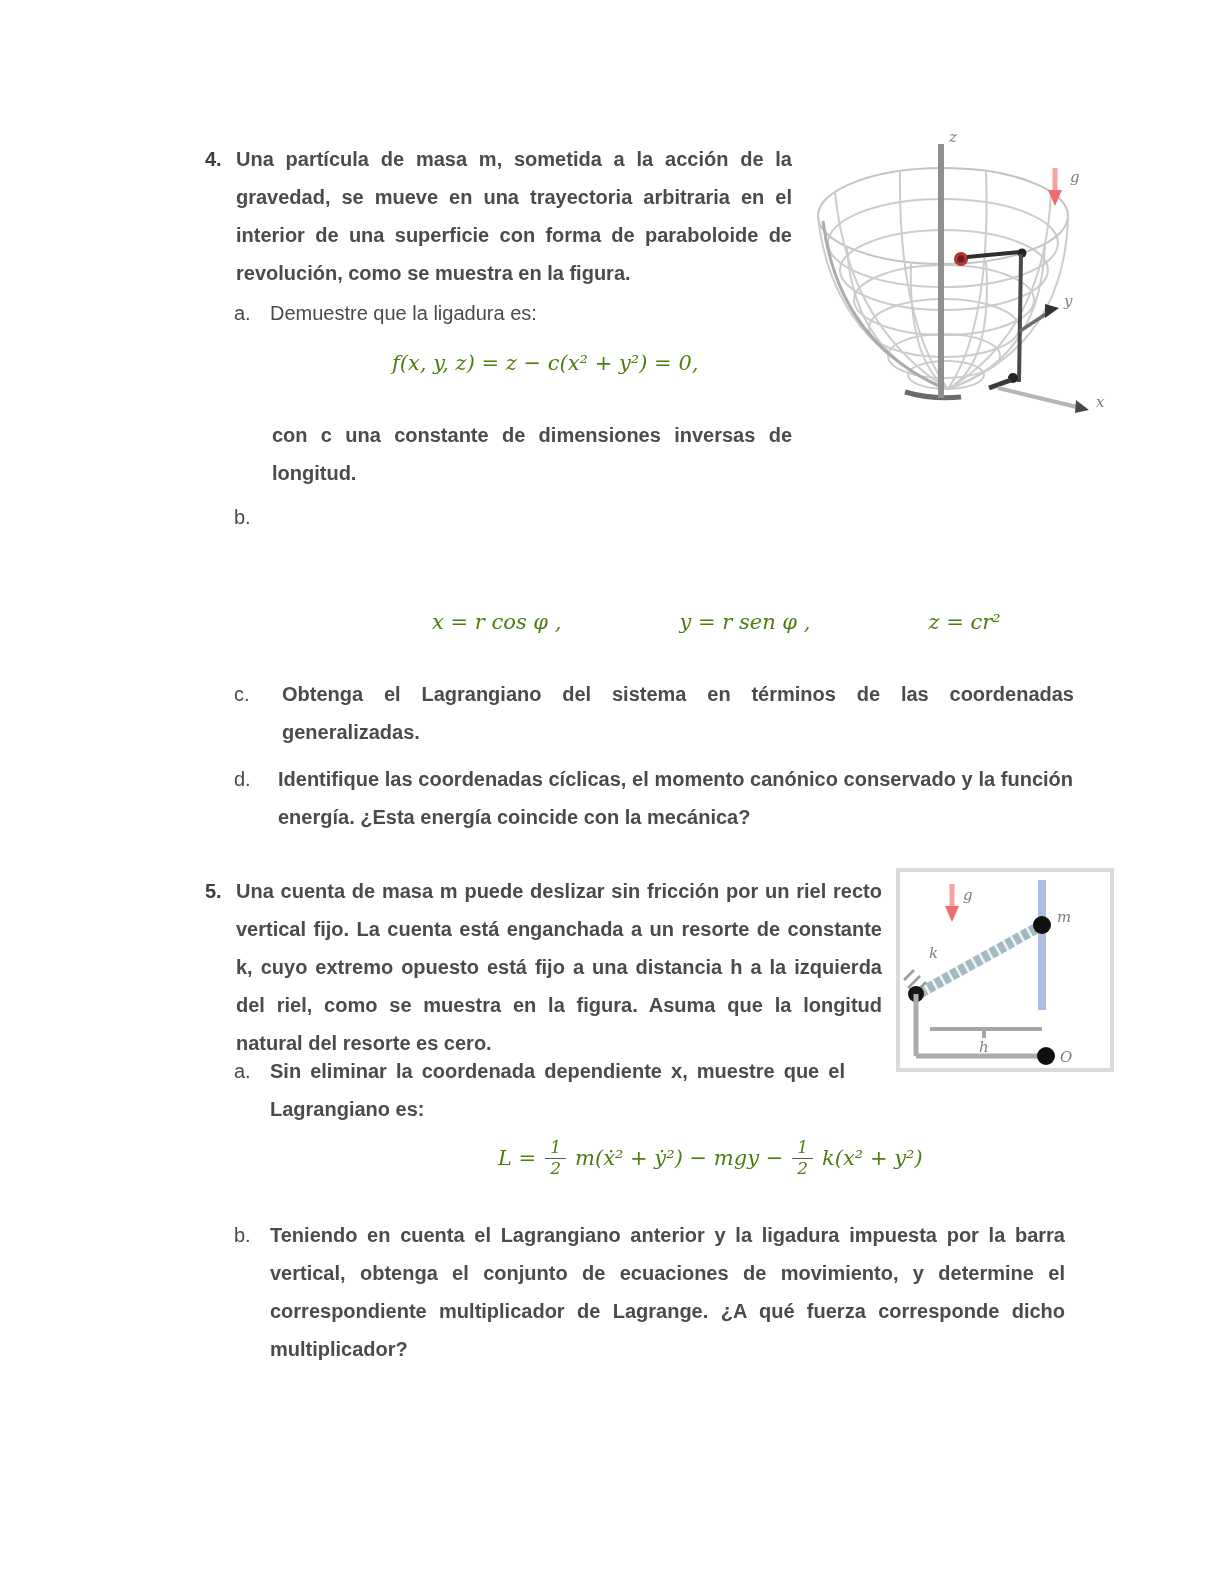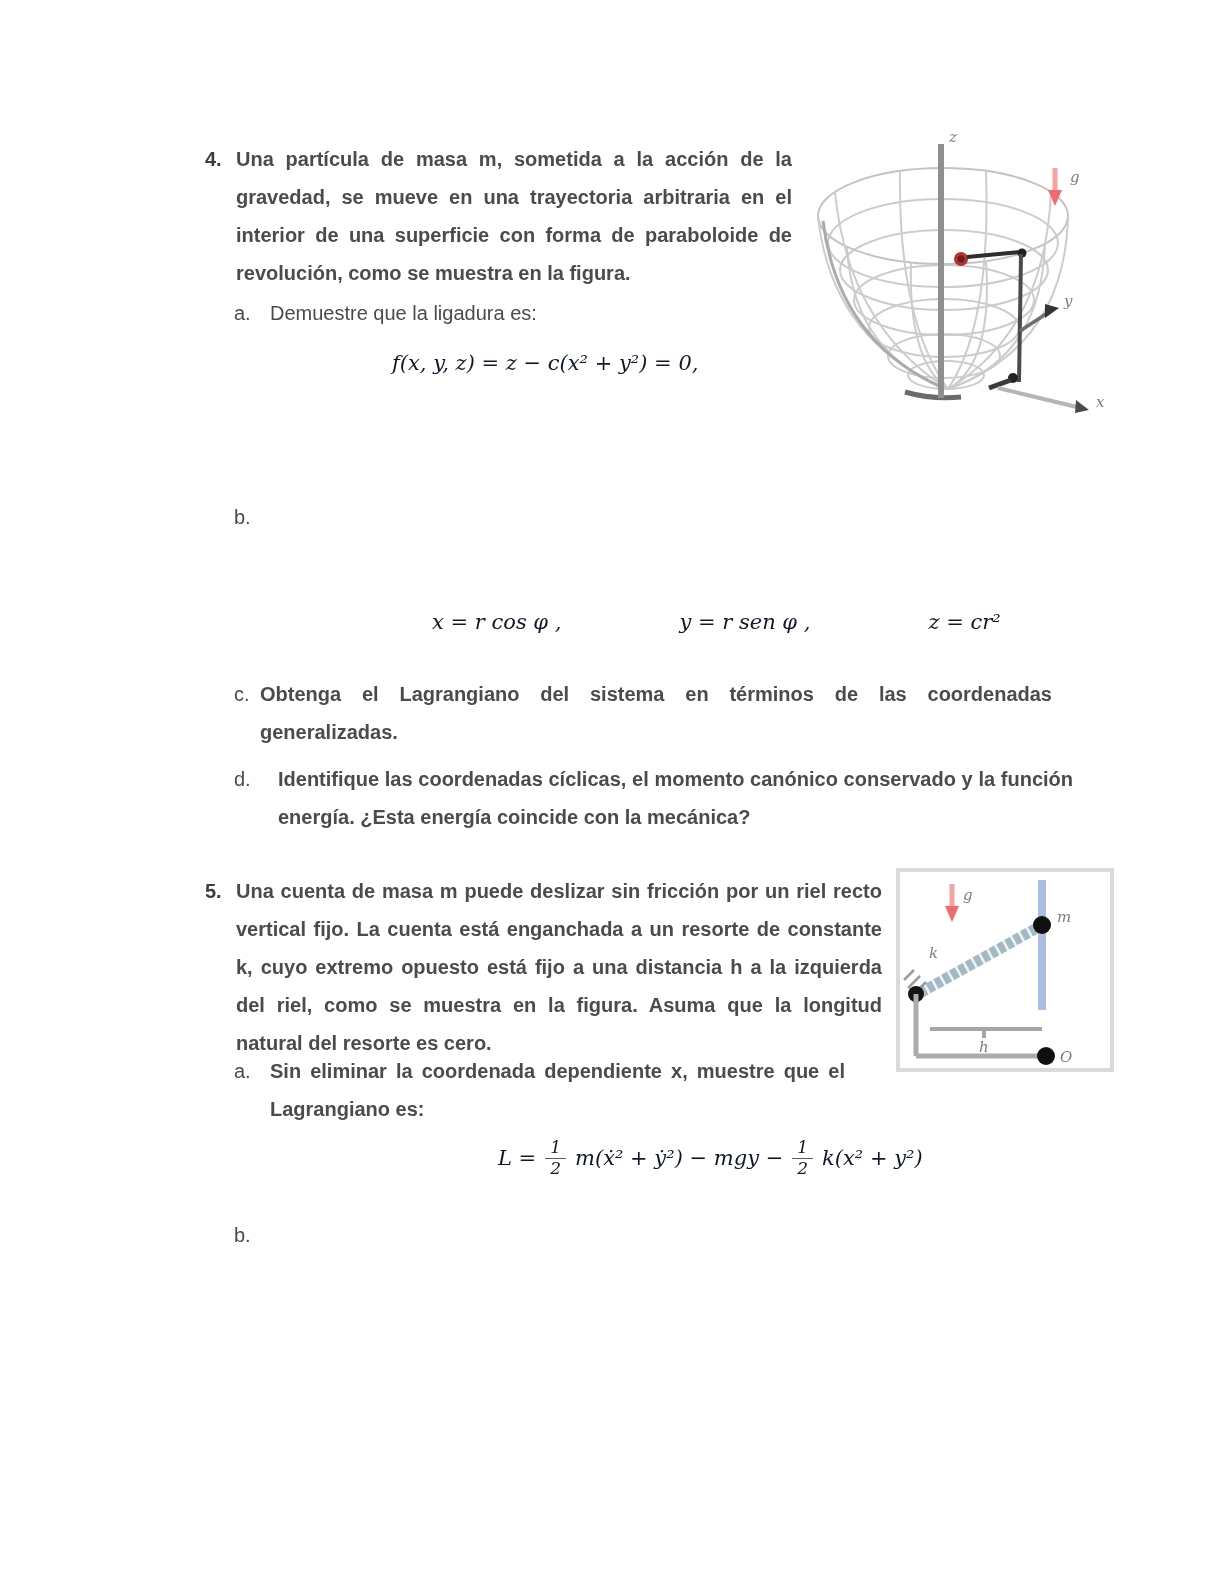--- a/index.html
+++ b/index.html
@@ -7,21 +7,21 @@
     position:relative;width:1224px;height:1584px;background:#ffffff;
     font-family:"Liberation Sans",sans-serif;color:#4b4b4b;
     filter:blur(0.7px);
     overflow:hidden;
   }
   .abs{position:absolute;}
   .num{font-weight:bold;color:#3d3d3d;font-size:20px;line-height:38px;}
   .plabel{color:#4b4b4b;font-size:20px;line-height:38px;}
   .para{font-size:20px;line-height:38px;text-align:justify;color:#4b4b4b;font-weight:bold;}
   .line{font-size:20px;line-height:38px;color:#4b4b4b;}
-  .math{font-family:"DejaVu Serif",serif;font-style:italic;font-size:21px;color:#0f172a;}
+  .math{font-family:"DejaVu Serif",serif;font-style:italic;font-size:21px;color:#4d7c0f;}
   .eqrow{display:flex;align-items:center;gap:9px;}
   .eqrow .gap{width:22px;}
   .frac{display:inline-flex;flex-direction:column;align-items:center;font-size:17px;line-height:1.15;}
   .frac .fnum{padding:0 5px;border-bottom:1.6px solid #5a5a5a;}
   .frac .fden{padding:0 5px;}
   .wordspace{word-spacing:6px;}
   svg text{font-family:"DejaVu Serif",serif;font-style:italic;fill:#7d7d7d;font-size:15px;}
 </style>
 </head>
 <body>
@@ -84,32 +84,33 @@
     <g>
       <line x1="205" y1="262" x2="292" y2="283" stroke="#b5b5b5" stroke-width="4"></line>
       <polygon points="282,287 283,274 296,284" fill="#4a4a4a"></polygon>
     </g>
     <text x="303" y="281">x</text>
   </svg>
 
   <div class="abs plabel" style="left:234px;top:294px;">a.</div>
   <div class="abs line" style="left:270px;top:294px;">Demuestre que la ligadura es:</div>
   <div class="abs math" style="left:392px;top:351px;">f(x, y, z) = z − c(x² + y²) = 0,</div>
+  <div class="abs para" style="left:272px;top:416px;width:520px;">con c una constante de dimensiones inversas de longitud.</div>
 
   <div class="abs plabel" style="left:234px;top:498px;">b.</div>
   <div class="abs eqrow math" style="left:432px;top:610px;gap:48px;">
     <span>x = r cos φ ,</span>
     <span class="gap"></span>
     <span>y = r sen φ ,</span>
     <span class="gap"></span>
     <span>z = cr²</span>
   </div>
 
   <div class="abs plabel" style="left:234px;top:675px;">c.</div>
-  <div class="abs para wordspace" style="left:260px;top:675px;width:792px;">Obtenga el Lagrangiano del sistema en términos de las coordenadas generalizadas.</div>
+  <div class="abs para wordspace" style="left:282px;top:675px;width:792px;">Obtenga el Lagrangiano del sistema en términos de las coordenadas generalizadas.</div>
 
   <div class="abs plabel" style="left:234px;top:760px;">d.</div>
   <div class="abs para" style="left:278px;top:760px;width:795px;">Identifique las coordenadas cíclicas, el momento canónico conservado y la función energía. ¿Esta energía coincide con la mecánica?</div>
 
   <div class="abs num" style="left:205px;top:872px;">5.</div>
   <div class="abs para" style="left:236px;top:872px;width:646px;">Una cuenta de masa m puede deslizar sin fricción por un riel recto vertical fijo. La cuenta está enganchada a un resorte de constante k, cuyo extremo opuesto está fijo a una distancia h a la izquierda del riel, como se muestra en la figura. Asuma que la longitud natural del resorte es cero.</div>
 
   <svg class="abs" style="left:896px;top:868px;" width="222" height="206" viewBox="0 0 222 206">
     <rect x="2" y="2" width="214" height="200" fill="#ffffff" stroke="#dadada" stroke-width="4"></rect>
 
@@ -162,14 +163,15 @@
     </span>
     <span>m(ẋ² + ẏ²) − mgy −</span>
     <span class="frac">
       <span class="fnum">1</span>
       <span class="fden">2</span>
     </span>
     <span>k(x² + y²)</span>
   </div>
 
   <div class="abs plabel" style="left:234px;top:1216px;">b.</div>
+  <div class="abs para" style="left:270px;top:1216px;width:795px;">Teniendo en cuenta el Lagrangiano anterior y la ligadura impuesta por la barra vertical, obtenga el conjunto de ecuaciones de movimiento, y determine el correspondiente multiplicador de Lagrange. ¿A qué fuerza corresponde dicho multiplicador?</div>
 
 </div>
 
 </body></html>

